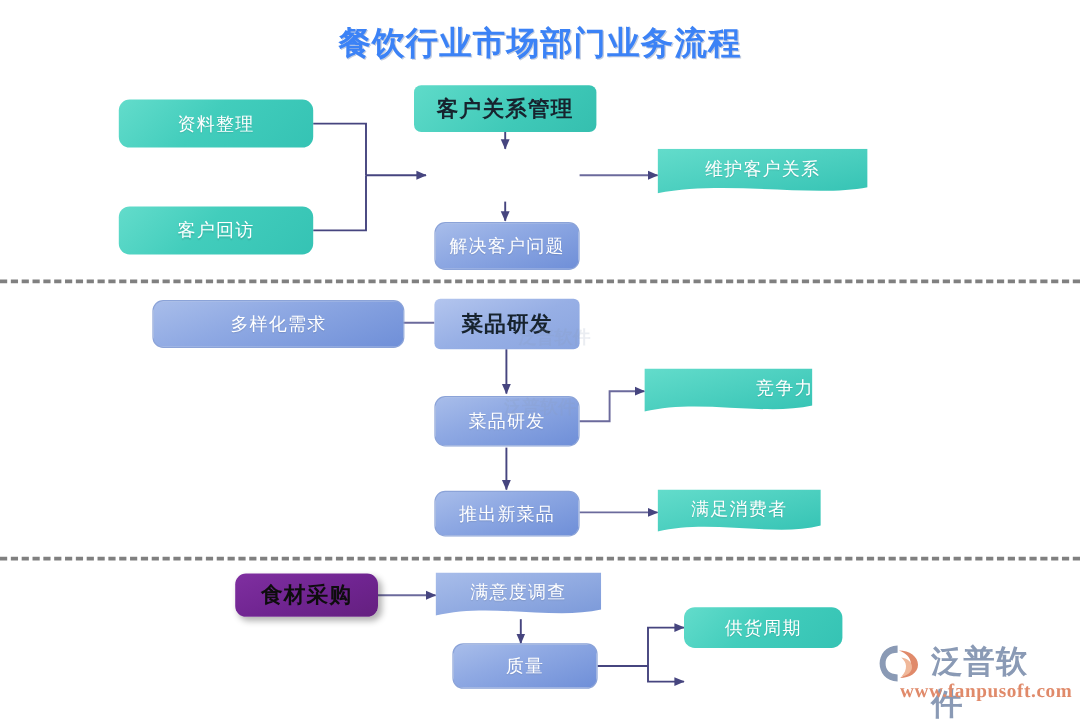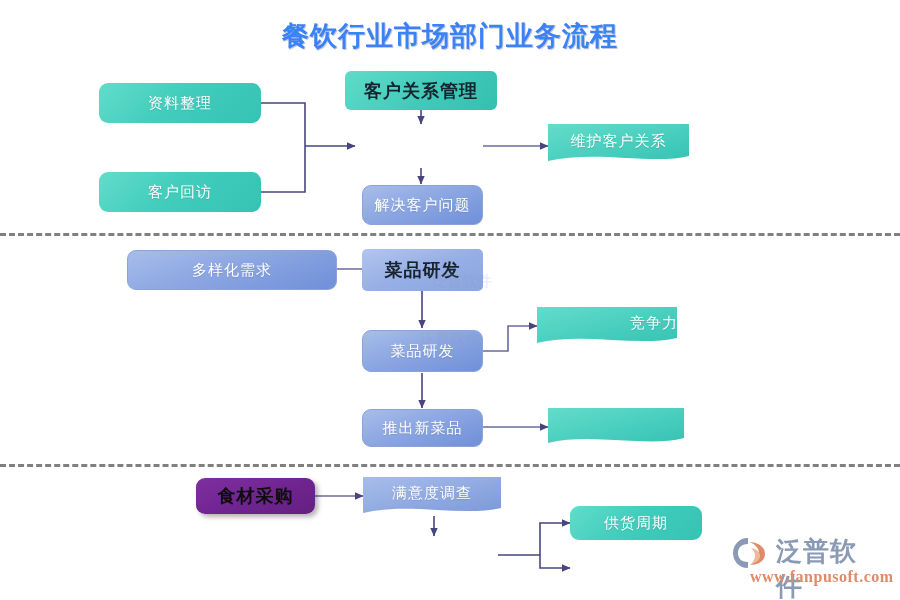--- a/index.html
+++ b/index.html
@@ -163,21 +163,21 @@
 
   <div class="node hdr r-teal" style="left:345px;top:71px;width:152px;height:39px;">客户关系管理</div>
 
   <div class="node r-teal" style="left:99px;top:83px;width:162px;height:40px;">资料整理</div>
 
   <div class="node r-teal" style="left:99px;top:172px;width:162px;height:40px;">客户回访</div>
 
 
   <div class="node r-blue" style="left:362px;top:185px;width:121px;height:40px;">解决客户问题</div>
 
-  <div class="banner" style="left:548px;top:124px;width:141px;height:42px;">
+  <div class="banner" style="left:548px;top:124px;width:175px;height:42px;">
     <svg viewBox="0 0 175 42" preserveAspectRatio="none">
       <defs>
         <linearGradient id="gTeal1" x1="0" y1="0" x2="1" y2="1">
           <stop offset="0" stop-color="#63dccb"></stop>
             <stop offset="1" stop-color="#35c3b4"></stop>
         </linearGradient>
       </defs>
       <path d="M0,0 H175 V32 C130,41 58,26 0,37 Z" fill="url(#gTeal1)"></path>
     </svg>
     <div class="btxt" style="height:34px;">维护客户关系</div>
@@ -207,37 +207,39 @@
   <div class="banner" style="left:548px;top:408px;width:136px;height:40px;">
     <svg viewBox="0 0 136 40" preserveAspectRatio="none">
       <defs>
         <linearGradient id="gTeal3" x1="0" y1="0" x2="1" y2="1">
           <stop offset="0" stop-color="#63dccb"></stop>
             <stop offset="1" stop-color="#35c3b4"></stop>
         </linearGradient>
       </defs>
       <path d="M0,0 H136 V30 C98,40 44,24 0,35 Z" fill="url(#gTeal3)"></path>
     </svg>
+    <div class="btxt" style="height:32px;">满足消费者</div>
   </div>
 
   <div class="node hdr r-purple" style="left:196px;top:478px;width:119px;height:36px;">食材采购</div>
 
   <div class="banner" style="left:363px;top:477px;width:138px;height:40px;">
     <svg viewBox="0 0 138 40" preserveAspectRatio="none">
       <defs>
         <linearGradient id="gBlue1" x1="0" y1="0" x2="1" y2="1">
           <stop offset="0" stop-color="#a8bdea"></stop>
             <stop offset="1" stop-color="#7b99d9"></stop>
         </linearGradient>
       </defs>
       <path d="M0,0 H138 V31 C98,40 45,25 0,36 Z" fill="url(#gBlue1)"></path>
     </svg>
     <div class="btxt" style="height:33px;">满意度调查</div>
   </div>
 
+  <div class="node r-blue" style="left:377px;top:536px;width:121px;height:38px;">质量</div>
 
   <div class="node r-teal" style="left:570px;top:506px;width:132px;height:34px;">供货周期</div>
 
 
   <div class="wm" style="left:432px;top:272px;">泛普软件</div>
   <div class="wm" style="left:420px;top:330px;">泛普软件</div>
 
   <div class="logo">
     <svg class="mark" viewBox="0 0 40 34">
       <path d="M16,2 C6,2 1,10 1,17 C1,24 6,32 16,32 L16,26 C9,26 6,22 6,17 C6,12 9,8 16,8 Z" fill="#8a9ab5"></path>

